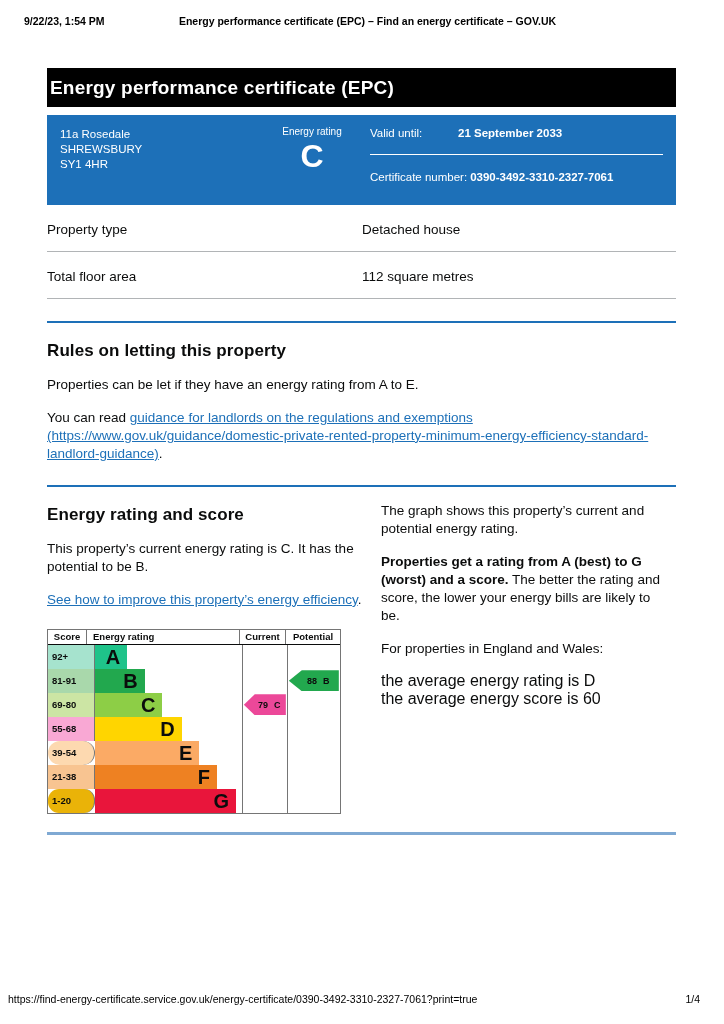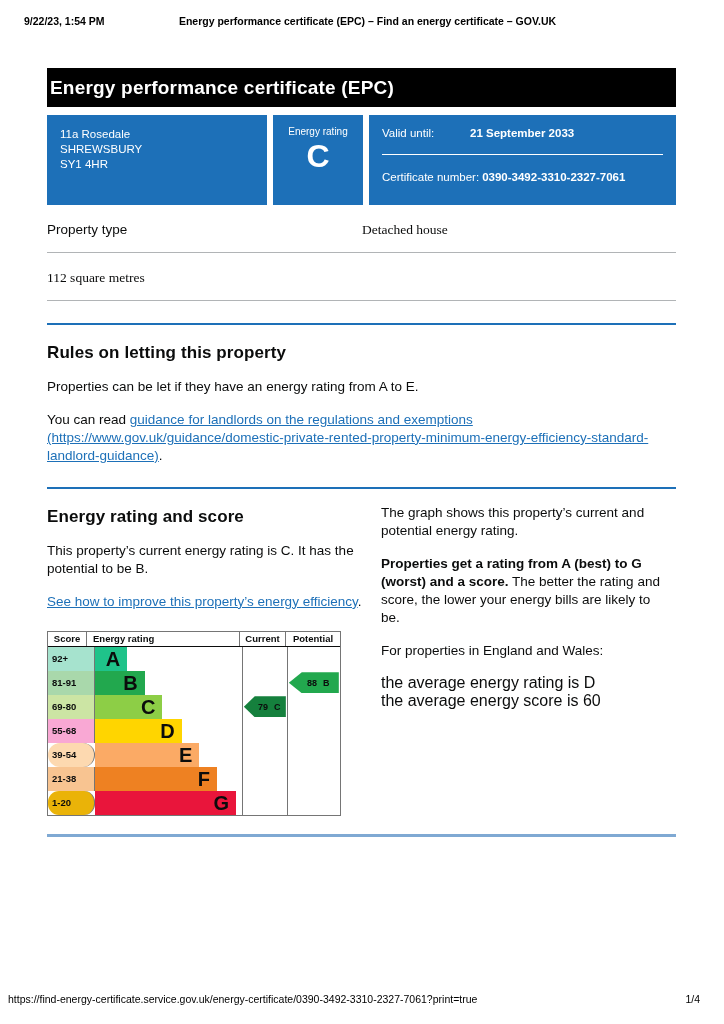--- a/index.html
+++ b/index.html
@@ -19,38 +19,38 @@
   .pf-url { position: absolute; left: 0; top: 0; }
   .pf-page { position: absolute; right: 0; top: 0; }
 
   .page { position: absolute; left: 47px; top: 68px; width: 629px; }
 
   
   .banner { background: #000; color: #fff; height: 39px; display: flex; align-items: center; padding-left: 3px; }
   .banner h1 { font-size: 19px; font-weight: bold; letter-spacing: 0.2px; }
 
   
-  .summary-row { display: flex; gap: 6px; margin-top: 8px; height: 90px; }
+  .summary-row { display: flex; margin-top: 8px; height: 90px; }
   .panel { background: #1d70b8; color: #fff; }
   .panel-address { width: 220px; padding: 12px 10px 0 13px; font-size: 11.5px; line-height: 15px; }
   .panel-rating { width: 90px; text-align: center; padding-top: 11px; }
   .rating-label { font-size: 10px; }
   .rating-letter { font-size: 32px; font-weight: bold; line-height: 36px; margin-top: 1px; }
   .panel-valid { flex: 1; padding: 12px 13px 0 13px; font-size: 11.5px; }
   .valid-row { display: flex; }
   .valid-label { display: inline-block; width: 88px; }
   .valid-value { font-weight: bold; }
   .panel-valid hr { border: none; border-top: 1px solid #fff; margin: 15px 0 16px 0; }
   .cert-label { }
   .cert-value { font-weight: bold; margin-left: 3px; }
 
   
   .details-row { display: flex; padding: 17px 0 14px 0; border-bottom: 1px solid #b1b4b6; font-size: 13.5px; }
   .details-label { flex: 0 0 315px; }
-  .details-value { flex: 1; font-family: Liberation Serif, serif; }
+  .details-value { flex: 1; }
 
   .section-rule { border: none; border-top: 2px solid #1d70b8; margin-top: 22px; }
   .bottom-rule { border: none; border-top: 3px solid #7fa9d3; margin-top: 18px; }
 
   h2 { font-size: 17px; font-weight: bold; margin-top: 18px; letter-spacing: 0.1px; }
   p { font-size: 13.5px; line-height: 1.33; margin-top: 15px; }
   a { color: #1d70b8; text-decoration: underline; }
 
   .two-col { display: flex; }
   .col-left { width: 316px; }
@@ -111,20 +111,21 @@
       </div>
     </div>
   </div>
 
   <div class="details-table">
     <div class="details-row">
       <div class="details-label">Property type</div>
       <div class="details-value">Detached house</div>
     </div>
     <div class="details-row">
+      <div class="details-label">Total floor area</div>
       <div class="details-value">112 square metres</div>
     </div>
   </div>
 
   <hr class="section-rule">
 
   <div>
     <h2>Rules on letting this property</h2>
     <p>Properties can be let if they have an energy rating from A to E.</p>
     <p><span>You can read </span><a href="#"><span>guidance for landlords on the regulations and exemptions</span> <span>(https://www.gov.uk/guidance/domestic-private-rented-property-minimum-energy-efficiency-standard-landlord-guidance)</span></a><span>.</span></p>
@@ -172,21 +173,21 @@
               </div>
             </div>
             <div class="band-row">
               <div class="score-cell" style="background: rgb(204, 229, 164);">69-80</div>
               <div class="bar-cell">
                 <div class="band-bar" style="width: 46%; background: rgb(141, 206, 70);">
                   <span class="band-letter">C</span>
                 </div>
               </div>
               <div class="current-cell">
-                <div class="arrow arrow-current" style="background: #15803d;">
+                <div class="arrow arrow-current" style="background: #ec4899;">
                   <span>79</span>
                   <span>C</span>
                 </div>
               </div>
               <div class="potential-cell"></div>
             </div>
             <div class="band-row">
               <div class="score-cell" style="background: #f9a8d4;">55-68</div>
               <div class="bar-cell">
                 <div class="band-bar" style="width: 59%; background: rgb(255, 213, 0);">

